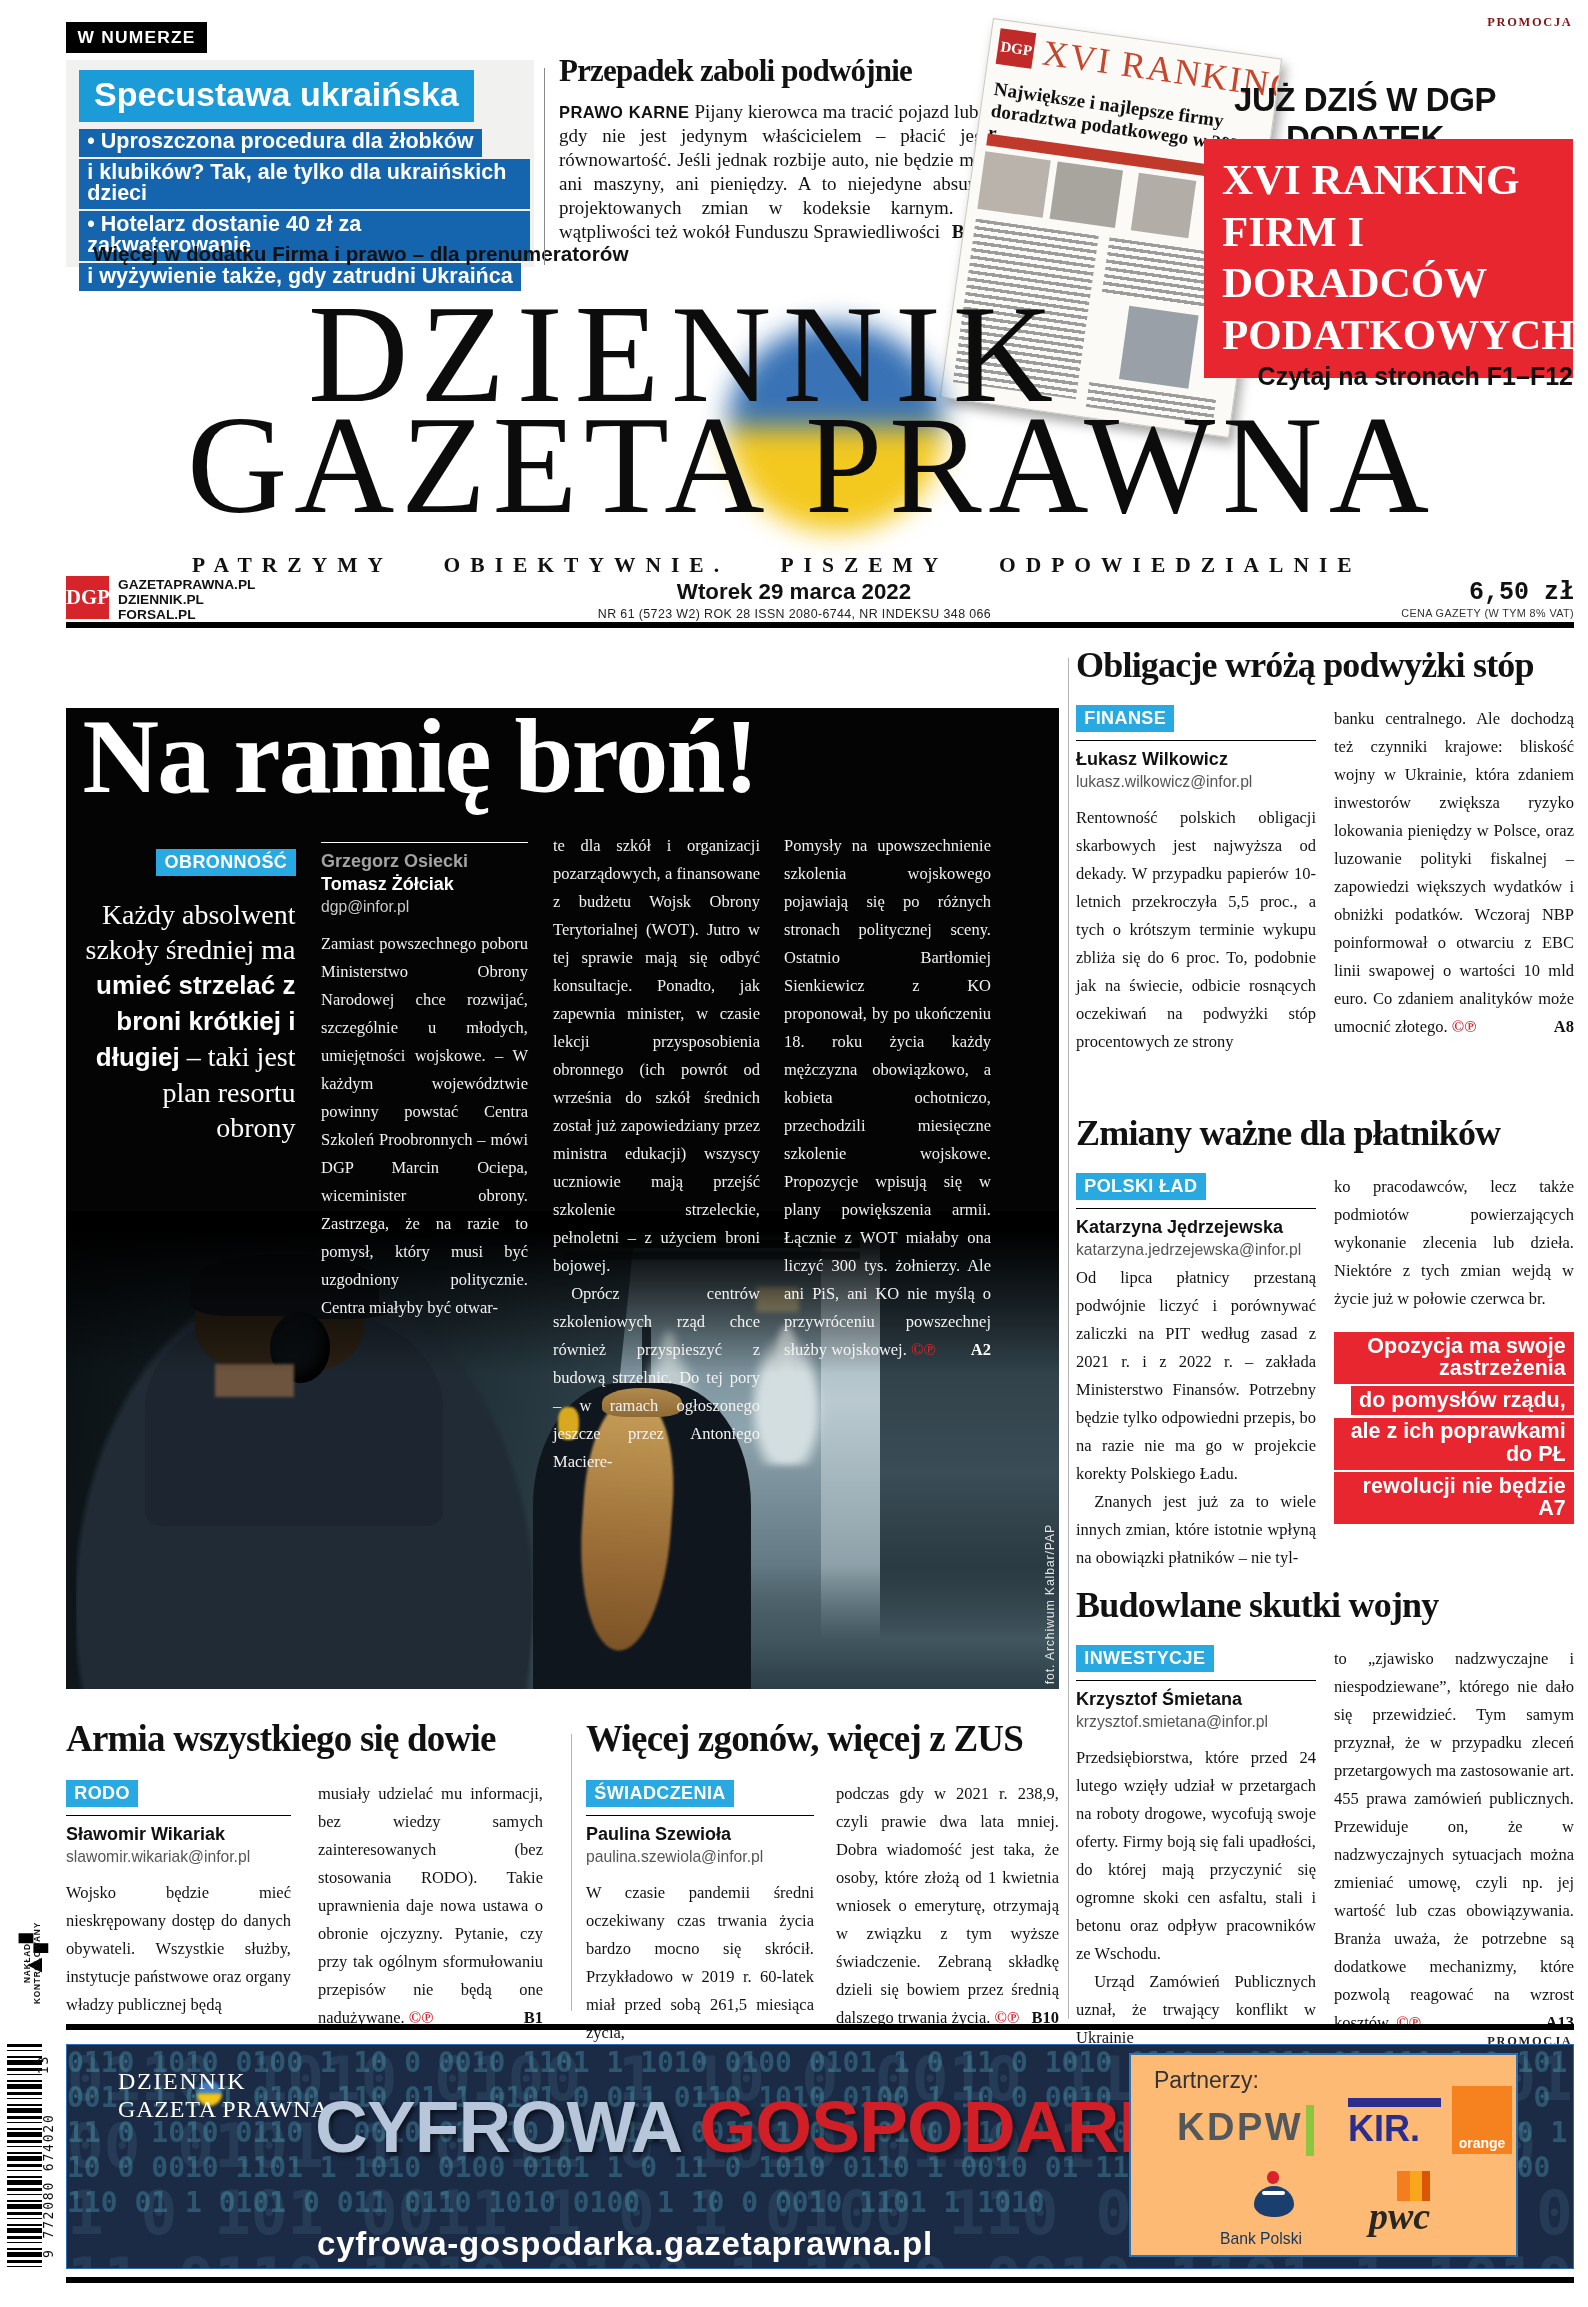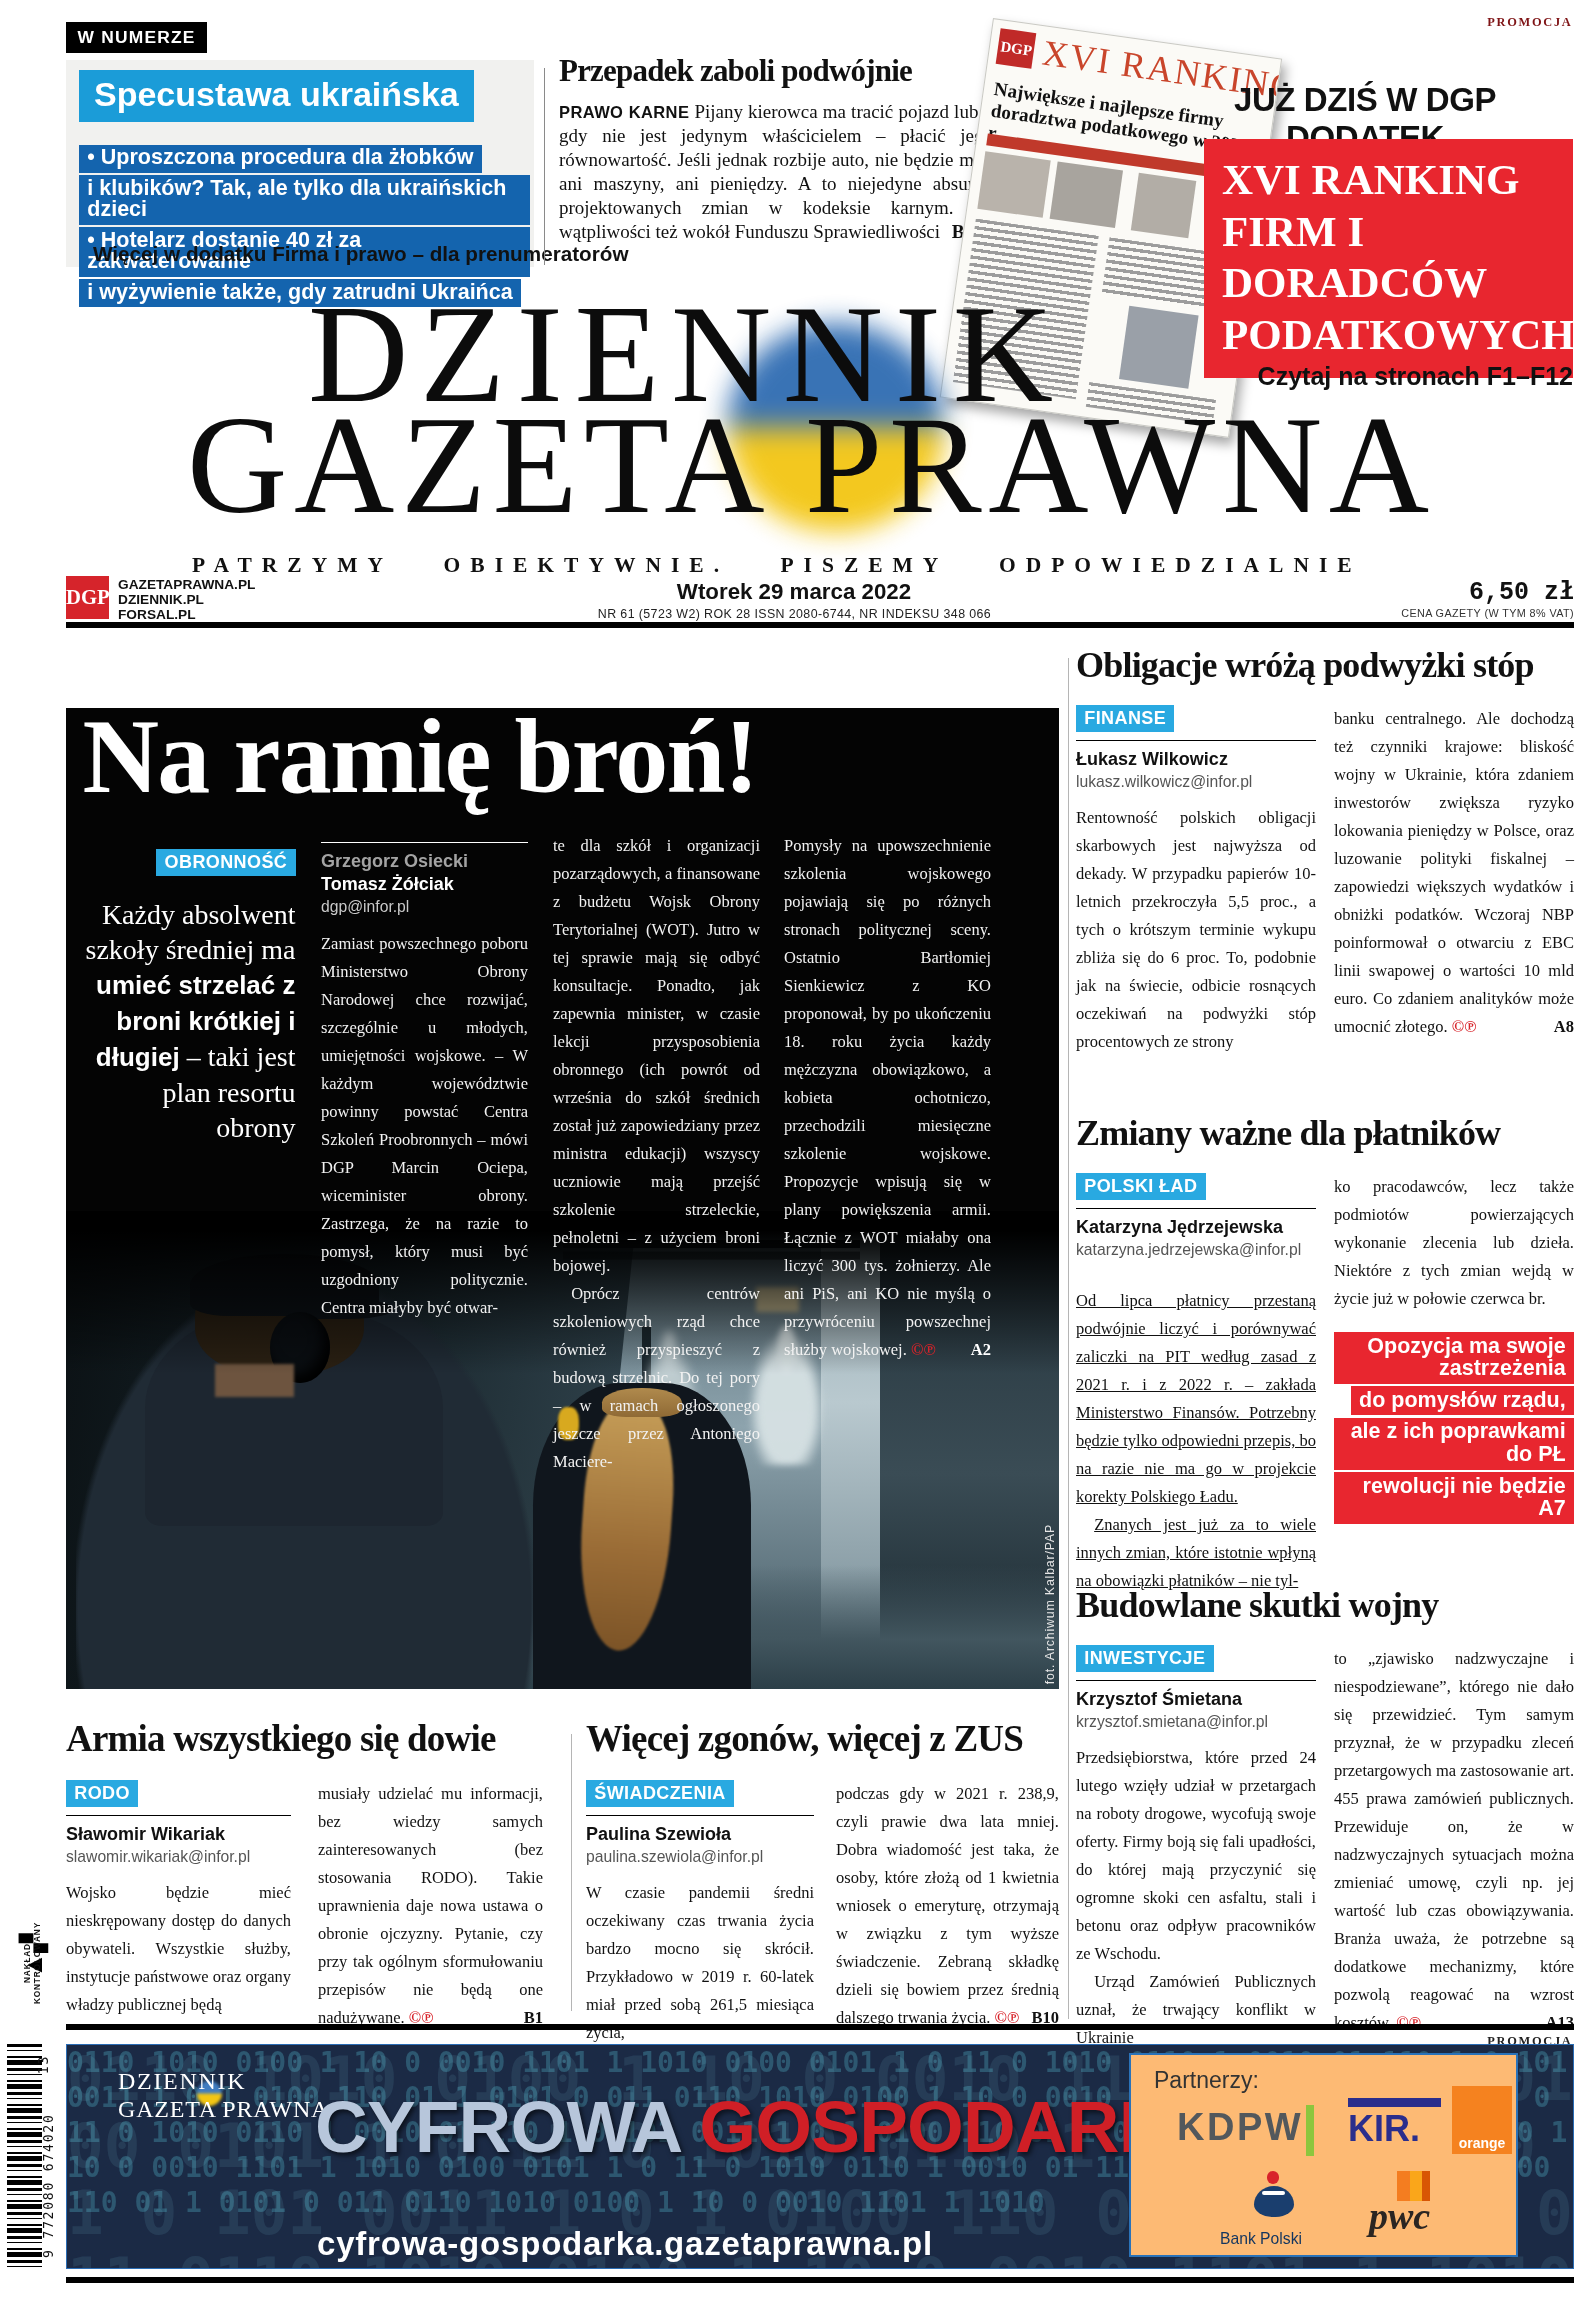--- a/index.html
+++ b/index.html
@@ -32,21 +32,21 @@
   .fake-lines{background:repeating-linear-gradient(180deg,#9c9c9c 0 3.3px,transparent 3.3px 7.4px);}
 </style>
 </head>
 <body>
 
 <div class="abs promo serif" style="top:15px;right:16.5px;color:#7f1416;">PROMOCJA</div>
 
 <div class="abs" style="left:66px;top:60px;width:468px;height:207px;background:#f1f1ef;"></div>
 <div class="abs sans" style="left:66px;top:21.5px;background:#000;color:#fff;font-weight:bold;font-size:17.4px;letter-spacing:1.2px;padding:5px 11.6px;">W NUMERZE</div>
 <div class="abs sans" style="left:79px;top:70px;background:#1b9cd8;color:#fff;font-weight:bold;font-size:34px;padding:5px 15px 8.3px;">Specustawa ukraińska</div>
-<div class="abs" style="left:79px;top:142px;width:451px;line-height:1;">
+<div class="abs" style="left:79px;top:126px;width:451px;line-height:1;">
   <span class="redbox-line" style="background:#1464ae;font-size:21.5px;">• Uproszczona procedura dla żłobków</span><br>
   <span class="redbox-line" style="background:#1464ae;font-size:21.5px;">i klubików? Tak, ale tylko dla ukraińskich dzieci</span><br>
   <span class="redbox-line" style="background:#1464ae;font-size:21.5px;">• Hotelarz dostanie 40 zł za zakwaterowanie</span><br>
   <span class="redbox-line" style="background:#1464ae;font-size:21.5px;">i wyżywienie także, gdy zatrudni Ukraińca</span>
 </div>
 <div class="abs sans" style="left:93px;top:242px;font-weight:bold;font-size:20.7px;color:#111;">Więcej w dodatku Firma i prawo – dla prenumeratorów</div>
 
 <div class="vdiv" style="left:544px;top:68px;height:197px;background:#8a8a8a;"></div>
 
 <div class="abs" style="left:559px;top:55px;width:434px;">
@@ -174,21 +174,21 @@
   </div>
 </div>
 
 <div class="abs" style="left:1076px;top:1115px;width:498px;height:472px;">
   <h2 class="headline2">Zmiany ważne dla płatników</h2>
   <div class="artcols" style="left:0;width:240px;">
     <span class="tag">POLSKI ŁAD</span>
     <div class="colrule"></div>
     <div class="author">Katarzyna Jędrzejewska</div>
     <div class="email">katarzyna.jedrzejewska@infor.pl</div>
-    <div class="body20 just" style="margin-top:28px;text-decoration:underline;">
+    <div class="body20 just" style="margin-top:5px;">
       <p>Od lipca płatnicy przestaną podwójnie liczyć i porównywać zaliczki na PIT według zasad z 2021 r. i z 2022 r. – zakłada Ministerstwo Finansów. Potrzebny będzie tylko odpowiedni przepis, bo na razie nie ma go w projekcie korekty Polskiego Ładu.</p>
       <p>Znanych jest już za to wiele innych zmian, które istotnie wpłyną na obowiązki płatników – nie tyl-</p>
     </div>
   </div>
   <div class="artcols" style="left:258px;width:240px;">
     <div class="body20 just">
       <p>ko pracodawców, lecz także podmiotów powierzających wykonanie zlecenia lub dzieła. Niektóre z tych zmian wejdą w życie już w połowie czerwca br.</p>
     </div>
     <div style="margin-top:16.5px;text-align:right;line-height:1.05;">
       <span class="redbox-line">Opozycja ma swoje zastrzeżenia</span><br>

